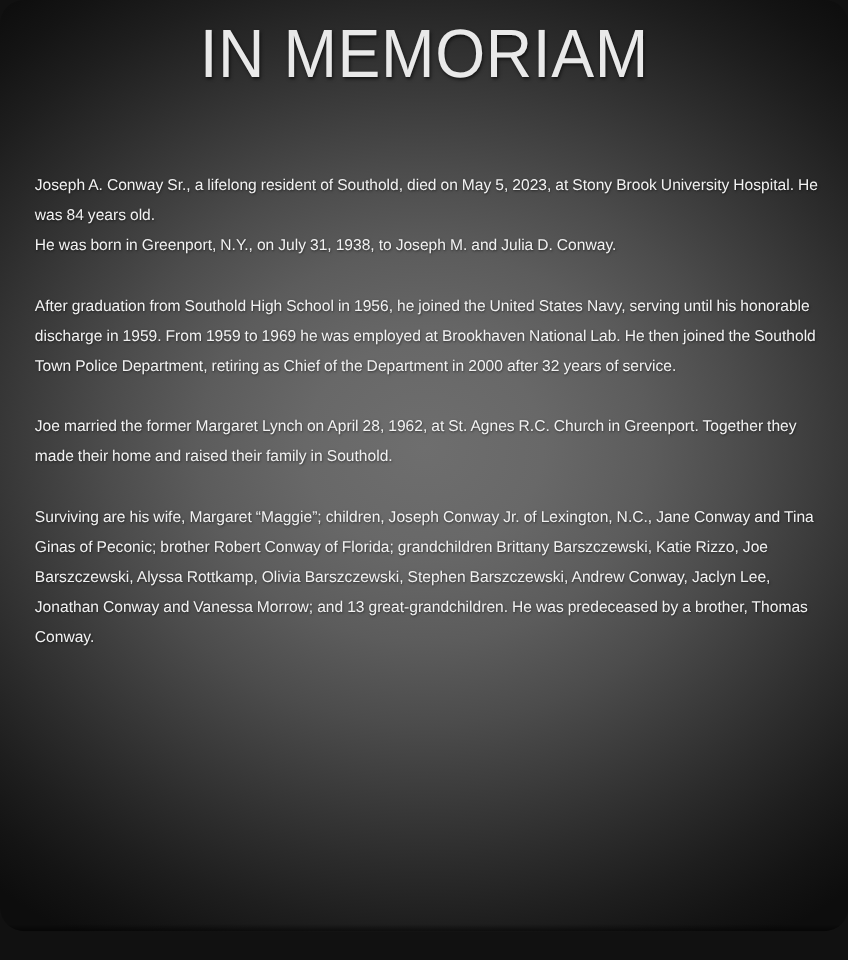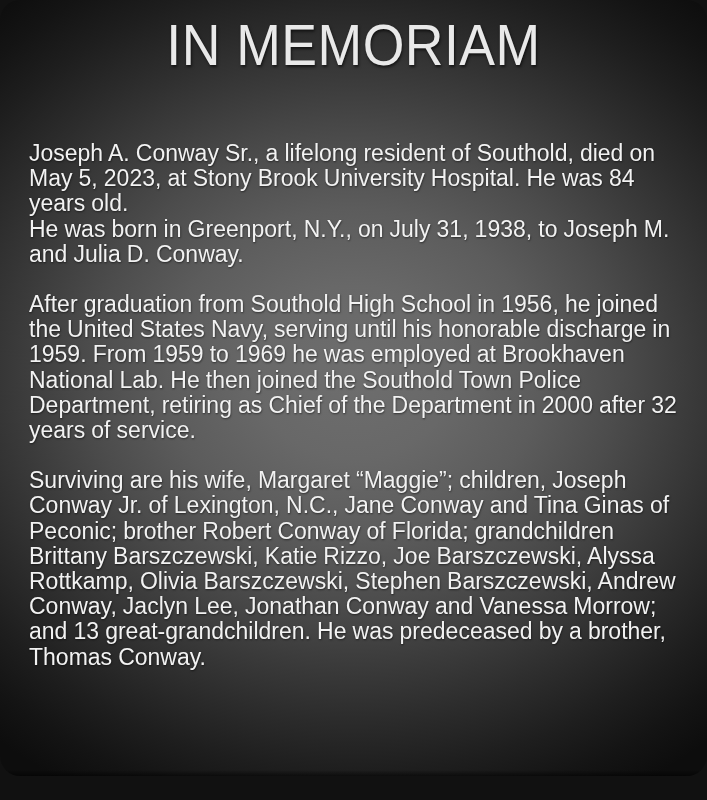--- a/index.html
+++ b/index.html
@@ -58,36 +58,37 @@
     white-space: nowrap;
   }
   .body-text {
     position: absolute;
     top: 141px;
     left: 29px;
     width: 654px;
   }
   .para {
     margin: 0 0 25px 0;
-    font-size: 23px;
+    font-size: 13px;
     line-height: 25.2px;
     color: #f2f2f2;
     text-shadow: 0.5px 1px 2px rgba(0,0,0,0.55);
     word-spacing: -0.3px;
   }
   .para:last-child {
     margin-bottom: 0;
   }
 </style>
 </head>
 <body>
 
 <div class="memorial-card">
 
   <h1 class="title">IN MEMORIAM</h1>
 
   <div class="body-text">
     <p class="para">Joseph A. Conway Sr., a lifelong resident of Southold, died on May 5, 2023, at Stony Brook University Hospital. He was 84 years old.<br>He was born in Greenport, N.Y., on July 31, 1938, to Joseph M. and Julia D. Conway.</p>
     <p class="para">After graduation from Southold High School in 1956, he joined the United States Navy, serving until his honorable discharge in 1959. From 1959 to 1969 he was employed at Brookhaven National Lab. He then joined the Southold Town Police Department, retiring as Chief of the Department in 2000 after 32 years of service.</p>
+    <p class="para">Joe married the former Margaret Lynch on April 28, 1962, at St. Agnes R.C. Church in Greenport. Together they made their home and raised their family in Southold.</p>
     <p class="para">Surviving are his wife, Margaret “Maggie”; children, Joseph Conway Jr. of Lexington, N.C., Jane Conway and Tina Ginas of Peconic; brother Robert Conway of Florida; grandchildren Brittany Barszczewski, Katie Rizzo, Joe Barszczewski, Alyssa Rottkamp, Olivia Barszczewski, Stephen Barszczewski, Andrew Conway, Jaclyn Lee, Jonathan Conway and Vanessa Morrow; and 13 great-grandchildren. He was predeceased by a brother, Thomas Conway.</p>
   </div>
 
 </div>
 
 </body></html>

